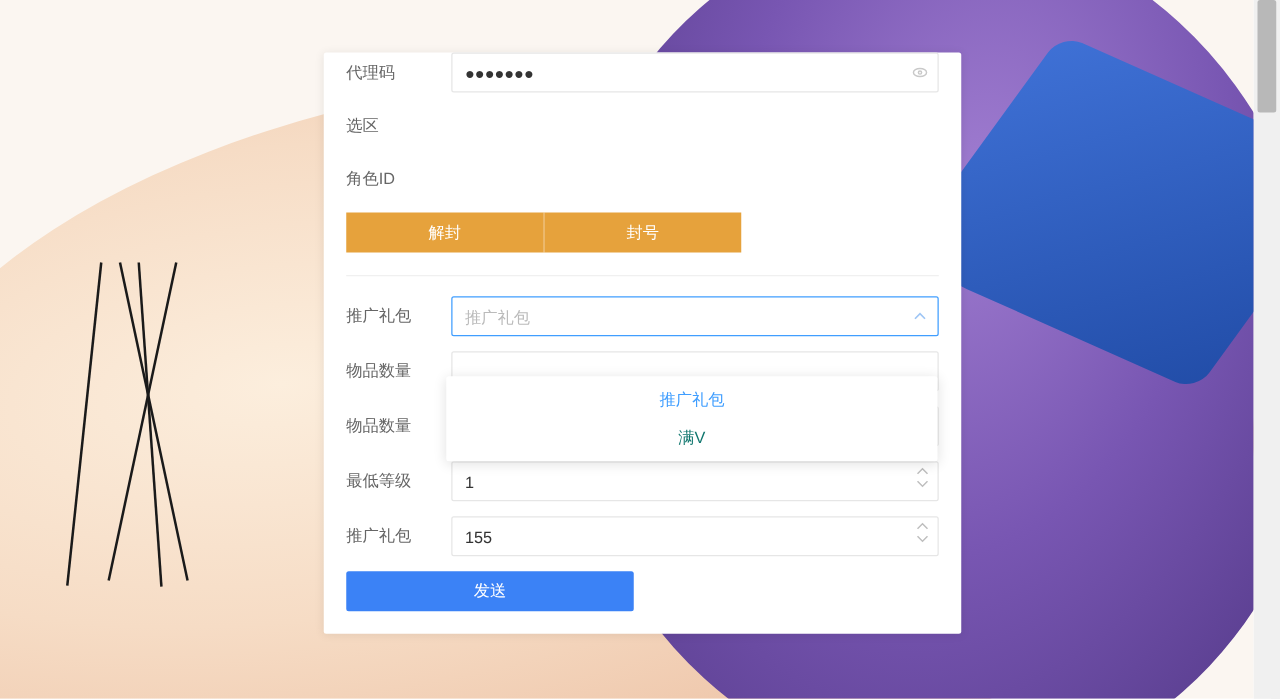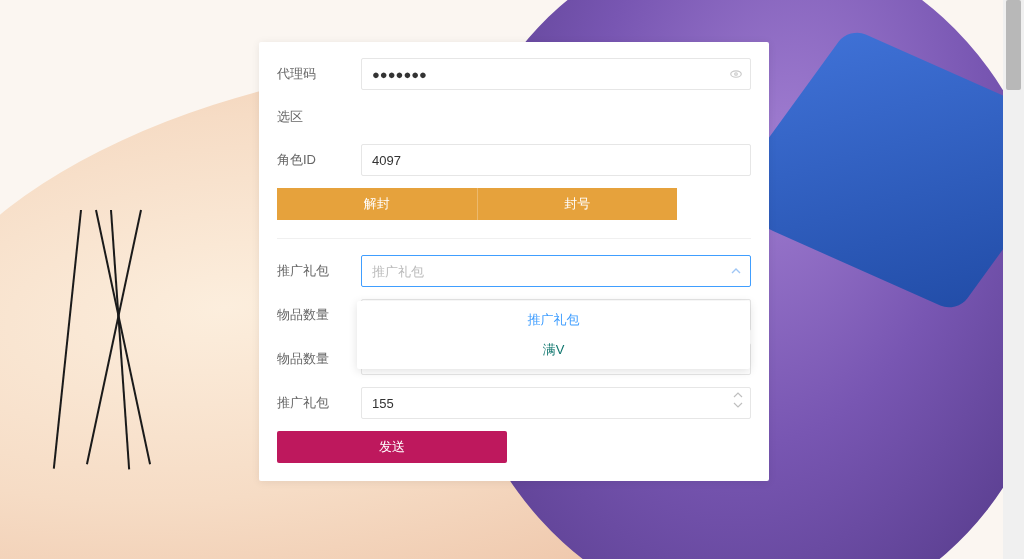--- a/index.html
+++ b/index.html
@@ -87,21 +87,21 @@
 
   
   .card {
     position: absolute;
     left: 259px;
     top: 42px;
     width: 510px;
     background: #fff;
     border-radius: 2px;
     box-shadow: 0 1px 8px rgba(0,0,0,0.08);
-    padding: 16px 18px 18px 18px;
+    padding: 0 18px 18px 18px;
   }
   .form-row {
     display: flex;
     align-items: center;
     margin-bottom: 12px;
   }
   .form-label {
     width: 84px;
     color: #666;
     font-size: 13px;
@@ -155,21 +155,21 @@
     cursor: pointer;
   }
   .btn-warn { background: #e6a23c; }
   .btn-warn + .btn-warn { border-left: 1px solid rgba(255,255,255,0.25); }
   .btn-primary {
     display: block;
     width: 230px;
     height: 32px;
     border: none;
     color: #fff;
-    background: #be185d;
+    background: #3b82f6;
     font-size: 13px;
     cursor: pointer;
     border-radius: 2px;
   }
 
   .divider {
     height: 0;
     border-top: 1px solid #f0f0f0;
     margin: 18px 0 16px;
   }
@@ -242,26 +242,23 @@
         </span>
       </div>
     </div>
 
     <div class="form-row">
       <div class="form-label">选区</div>
     </div>
 
     <div class="form-row">
       <div class="form-label">角色ID</div>
-      <div class="form-control">
-        <input class="input" type="text" value="4097" style="">
-      </div>
-    </div>
-
-    <div class="btn-row" style="width:400px;">
+    </div>
+
+    <div class="btn-row" style="width:316px;">
       <button class="btn btn-warn">解封</button>
       <button class="btn btn-warn">封号</button>
     </div>
 
     <div class="divider"></div>
 
     <div class="form-row select-open">
       <div class="form-label">推广礼包</div>
       <div class="form-control">
         <input class="input" type="text" readonly="" placeholder="推广礼包" style="">
@@ -280,20 +277,34 @@
       </div>
     </div>
 
     <div class="form-row">
       <div class="form-label">物品数量</div>
       <div class="form-control spin-input-wrap">
         <input class="input" type="text" value="" style="">
       </div>
     </div>
 
+    <div class="form-row">
+      <div class="form-label">最低等级</div>
+      <div class="form-control spin-input-wrap">
+        <input class="input" type="text" value="1" style="">
+        <span class="spin-arrows">
+          <svg viewBox="0 0 10 8">
+              <path d="M1 6 L5 2 L9 6" fill="none" stroke="currentColor" stroke-width="1.2"></path>
+            </svg>
+          <svg viewBox="0 0 10 8">
+              <path d="M1 2 L5 6 L9 2" fill="none" stroke="currentColor" stroke-width="1.2"></path>
+            </svg>
+        </span>
+      </div>
+    </div>
 
     <div class="form-row">
       <div class="form-label">推广礼包</div>
       <div class="form-control spin-input-wrap">
         <input class="input" type="text" value="155" style="">
         <span class="spin-arrows">
           <svg viewBox="0 0 10 8">
               <path d="M1 6 L5 2 L9 6" fill="none" stroke="currentColor" stroke-width="1.2"></path>
             </svg>
           <svg viewBox="0 0 10 8">

